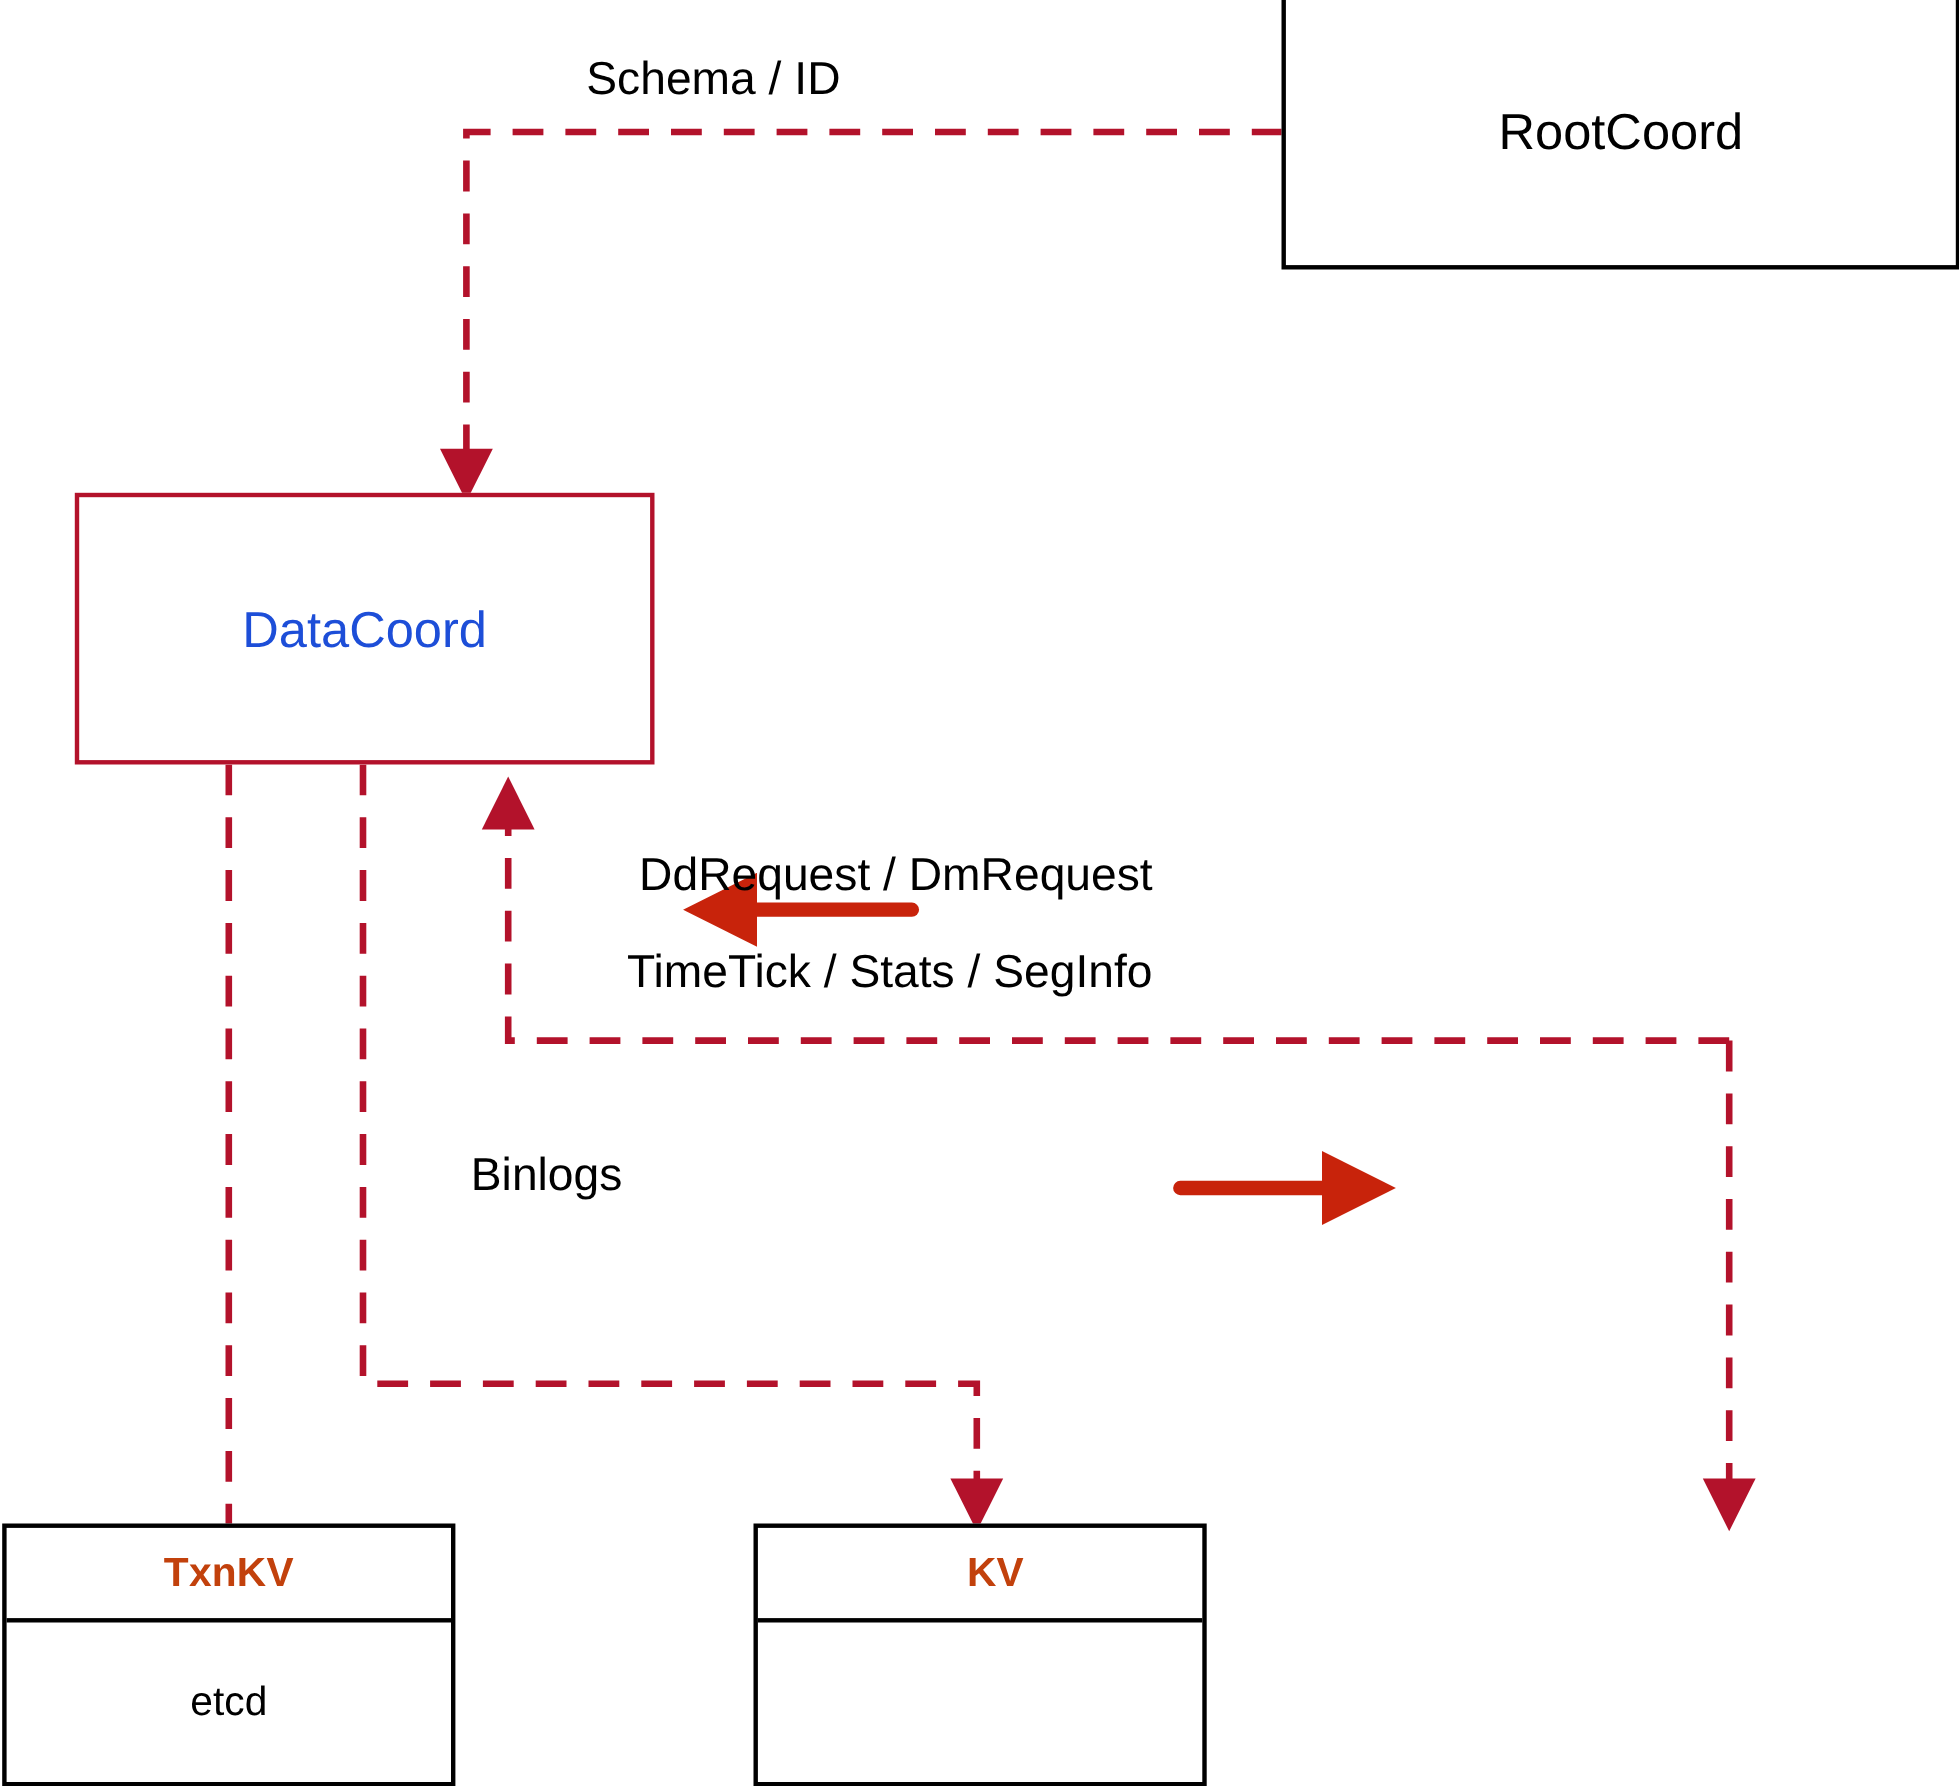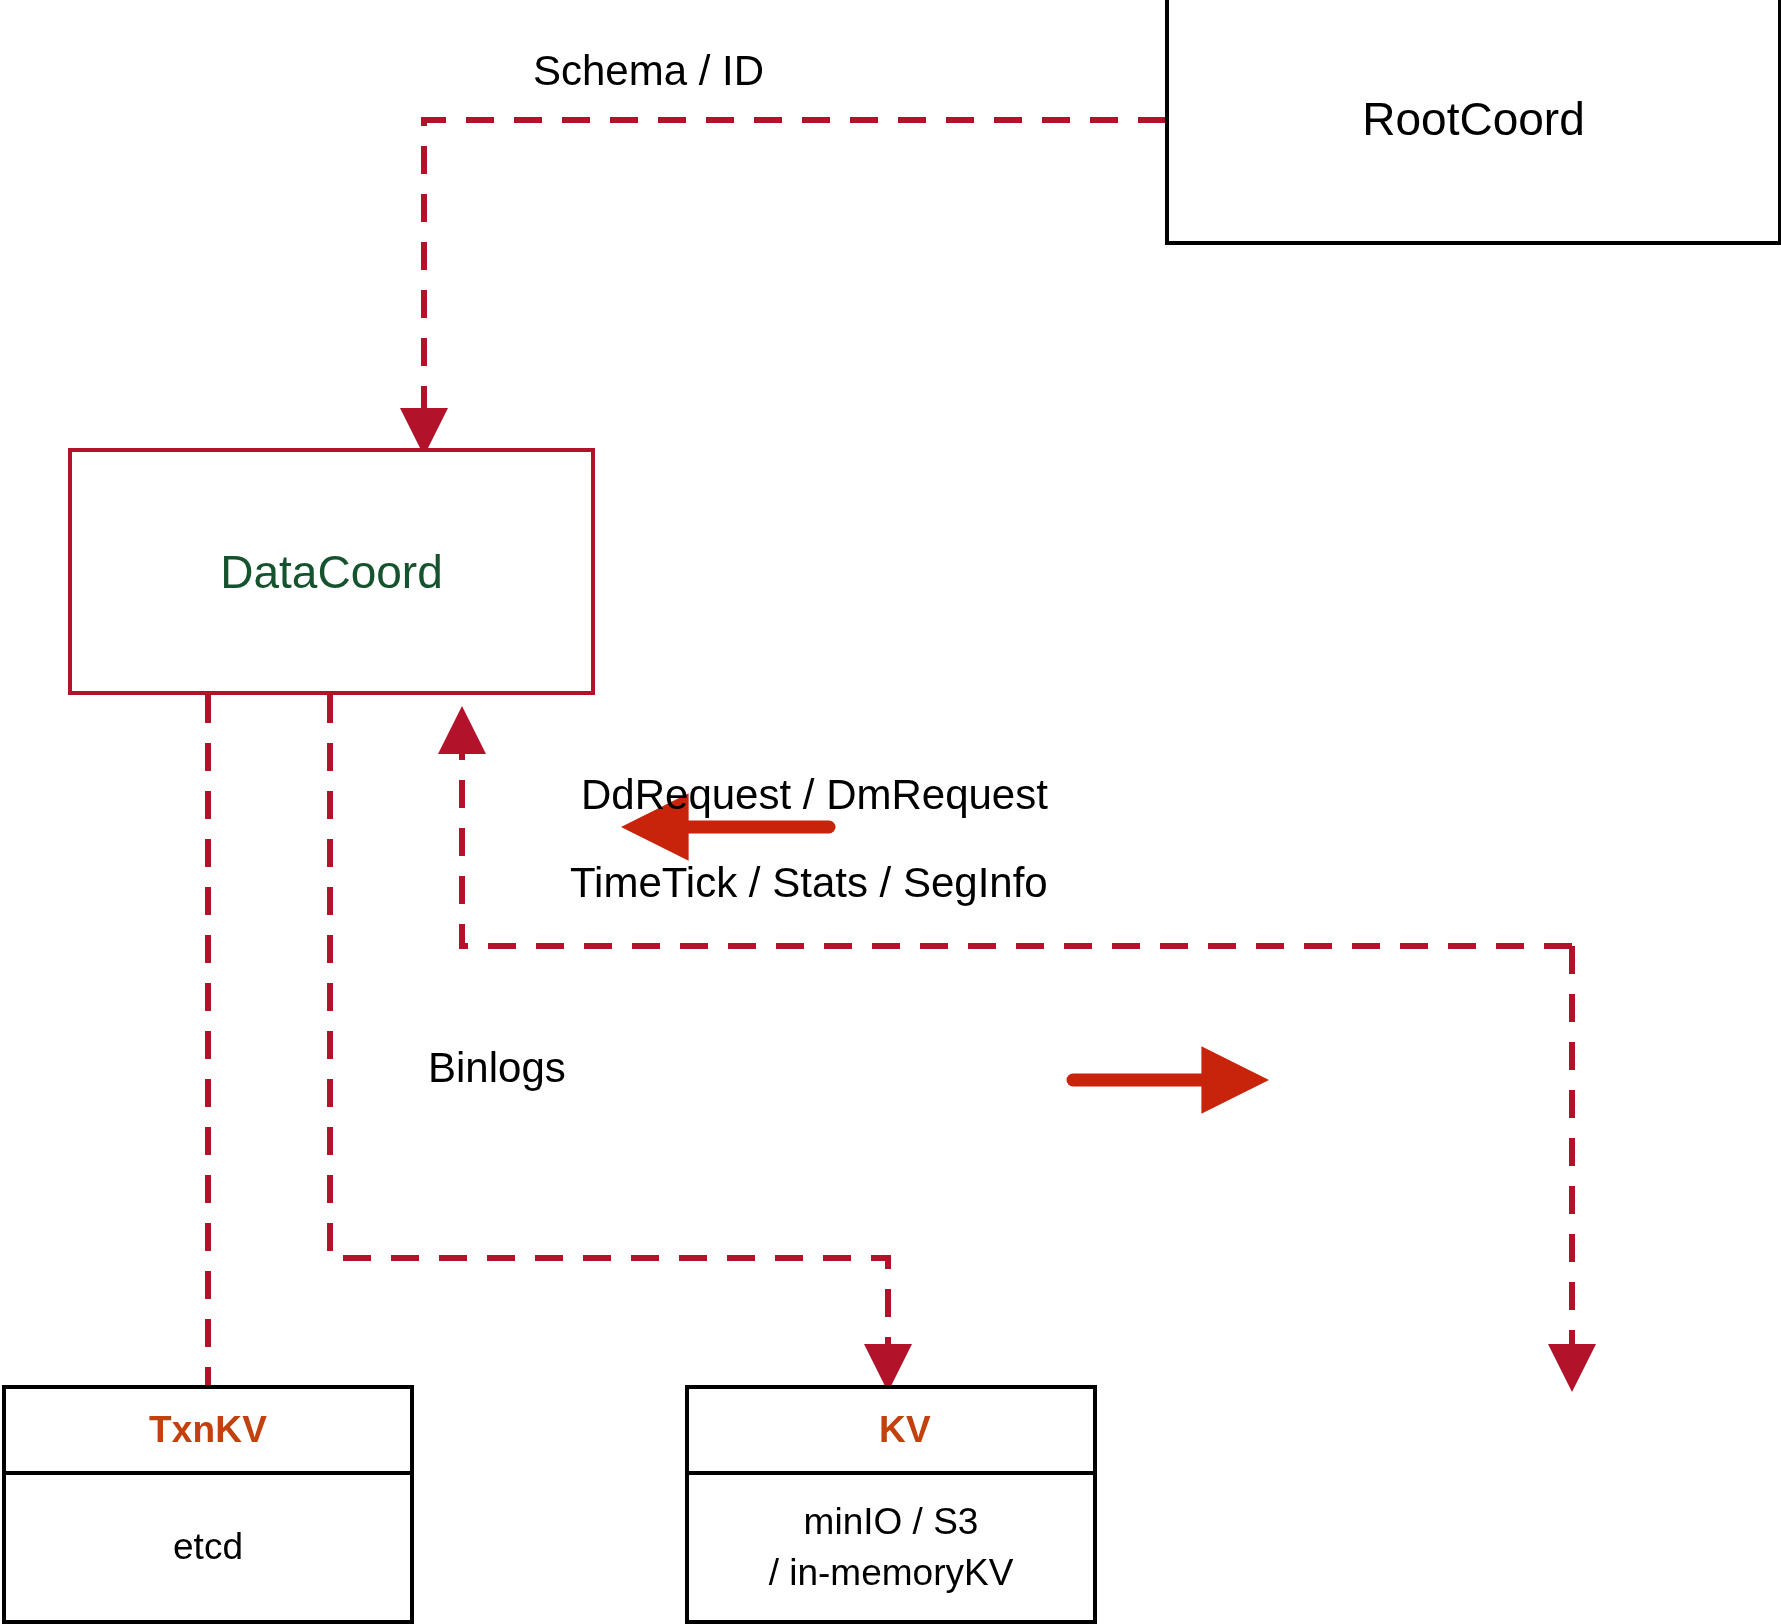--- a/index.html
+++ b/index.html
@@ -65,21 +65,21 @@
   }
   .node-plain {
     flex: 1 1 auto;
     display: flex;
     align-items: center;
     justify-content: center;
     font-size: 46px;
     color: #000000;
   }
   .node-plain.red-text {
-    color: #14532d;
+    color: #1d4ed8;
   }
   .edge-label {
     position: absolute;
     font-size: 42px;
     color: #000000;
     white-space: nowrap;
     line-height: 1;
   }
 </style>
 </head>
@@ -124,24 +124,20 @@
     <div class="node-title" style="height:82px;">TxnKV</div>
     <div class="node-divider"></div>
     <div class="node-body">
       <div>etcd</div>
     </div>
   </div>
 
   <div class="node black" style="left:685px; top:1385px; width:412px; height:239px;">
     <div class="node-title" style="height:82px;padding-left:28px;">KV</div>
     <div class="node-divider"></div>
-    <div class="node-body">
-      <div>minIO / S3</div>
-      <div>/ in-memoryKV</div>
-    </div>
   </div>
 
 
   <div class="edge-label" style="left:533px; top:50px;">Schema / ID</div>
 
   <div class="edge-label" style="left:570px; top:862px;">TimeTick / Stats / SegInfo</div>
 
   <div class="edge-label" style="left:581px; top:774px;">DdRequest / DmRequest</div>
 
   <div class="edge-label" style="left:428px; top:1047px;">Binlogs</div>

